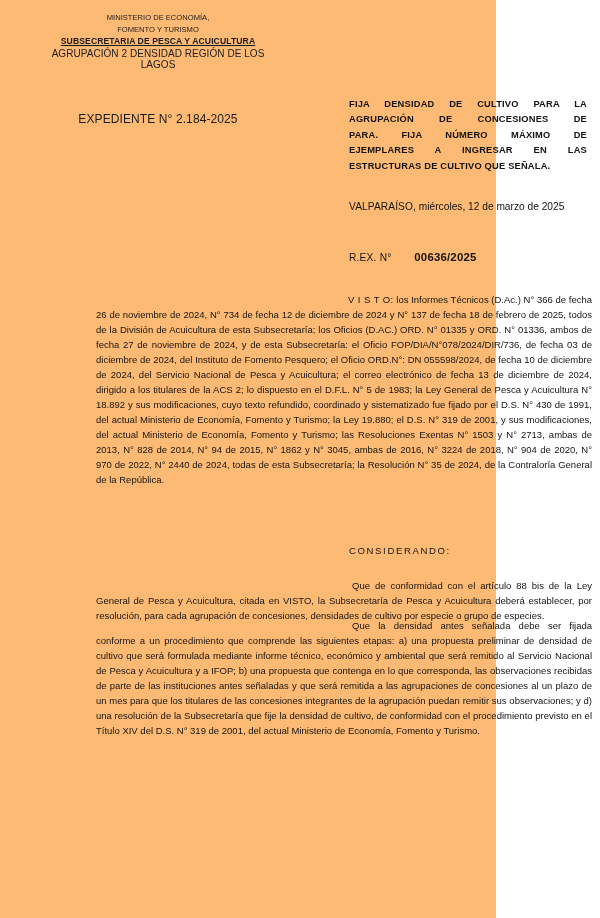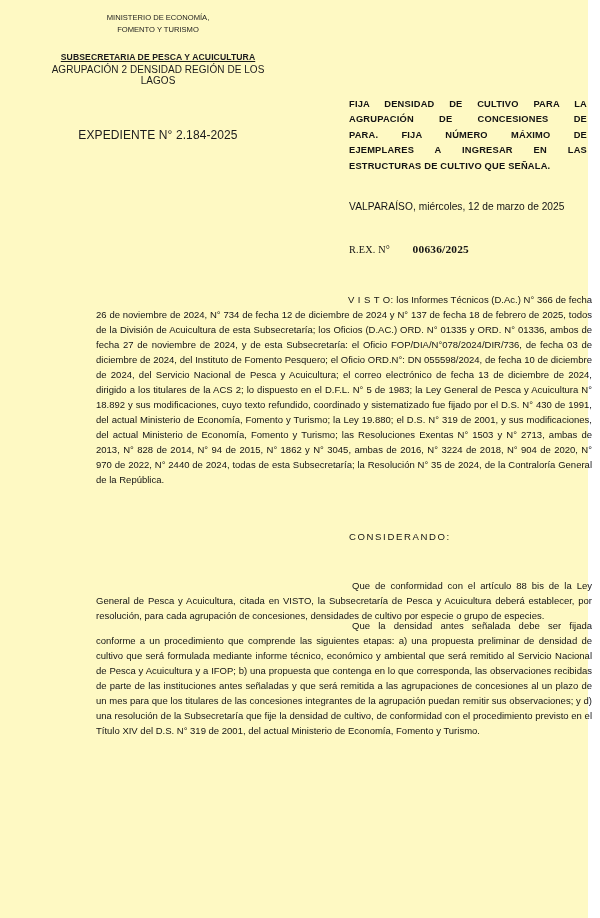--- a/index.html
+++ b/index.html
@@ -11,23 +11,23 @@
     width: 600px;
     height: 918px;
     font-family: "Liberation Sans", sans-serif;
     color: #101010;
     position: relative;
     overflow: hidden;
   }
 
   .page {
     position: relative;
-    width: 588px;
+    width: 496px;
     height: 918px;
-    background: #fef9c3;
+    background: #fdba74;
   }
 
   
   .letterhead {
     position: absolute;
     left: 38px;
     top: 12px;
     width: 240px;
     text-align: center;
     color: #1b1b1b;
@@ -35,21 +35,21 @@
   .lh-ministry {
     font-size: 7.6px;
     line-height: 11.6px;
   }
   .lh-subsec {
     font-size: 8.6px;
     font-weight: bold;
     line-height: 13px;
     text-decoration: underline;
     letter-spacing: 0.1px;
-    margin-top: 16px;
+    margin-top: 0;
   }
   .lh-agrup {
     font-size: 10px;
     line-height: 11px;
     letter-spacing: 0.05px;
   }
   .lh-exp {
     font-size: 12px;
     line-height: 11.4px;
     letter-spacing: 0.1px;
@@ -88,26 +88,25 @@
     letter-spacing: 0.1px;
   }
   .placedate .date {
     font-weight: normal;
   }
 
   
   .resline {
     position: absolute;
     left: 349px;
-    top: 242px;
+    top: 250px;
     width: 240px;
     font-size: 10.2px;
     line-height: 15px;
     color: #141414;
-    font-family: Liberation Serif, serif;
   }
   .resline .res-label {
     letter-spacing: 0.2px;
   }
   .resline .res-number {
     font-weight: bold;
     font-size: 11.4px;
     margin-left: 20px;
     letter-spacing: 0.2px;
   }
@@ -134,21 +133,21 @@
     display: inline-block;
     width: 256px;
   }
 
   .kw { letter-spacing: 0.4px; }
 
   
   .considerando-head {
     position: absolute;
     left: 349px;
-    top: 531px;
+    top: 545px;
     font-size: 9.6px;
     letter-spacing: 1.6px;
     color: #141414;
   }
 </style>
 </head>
 <body>
 
 <div class="page">
 

